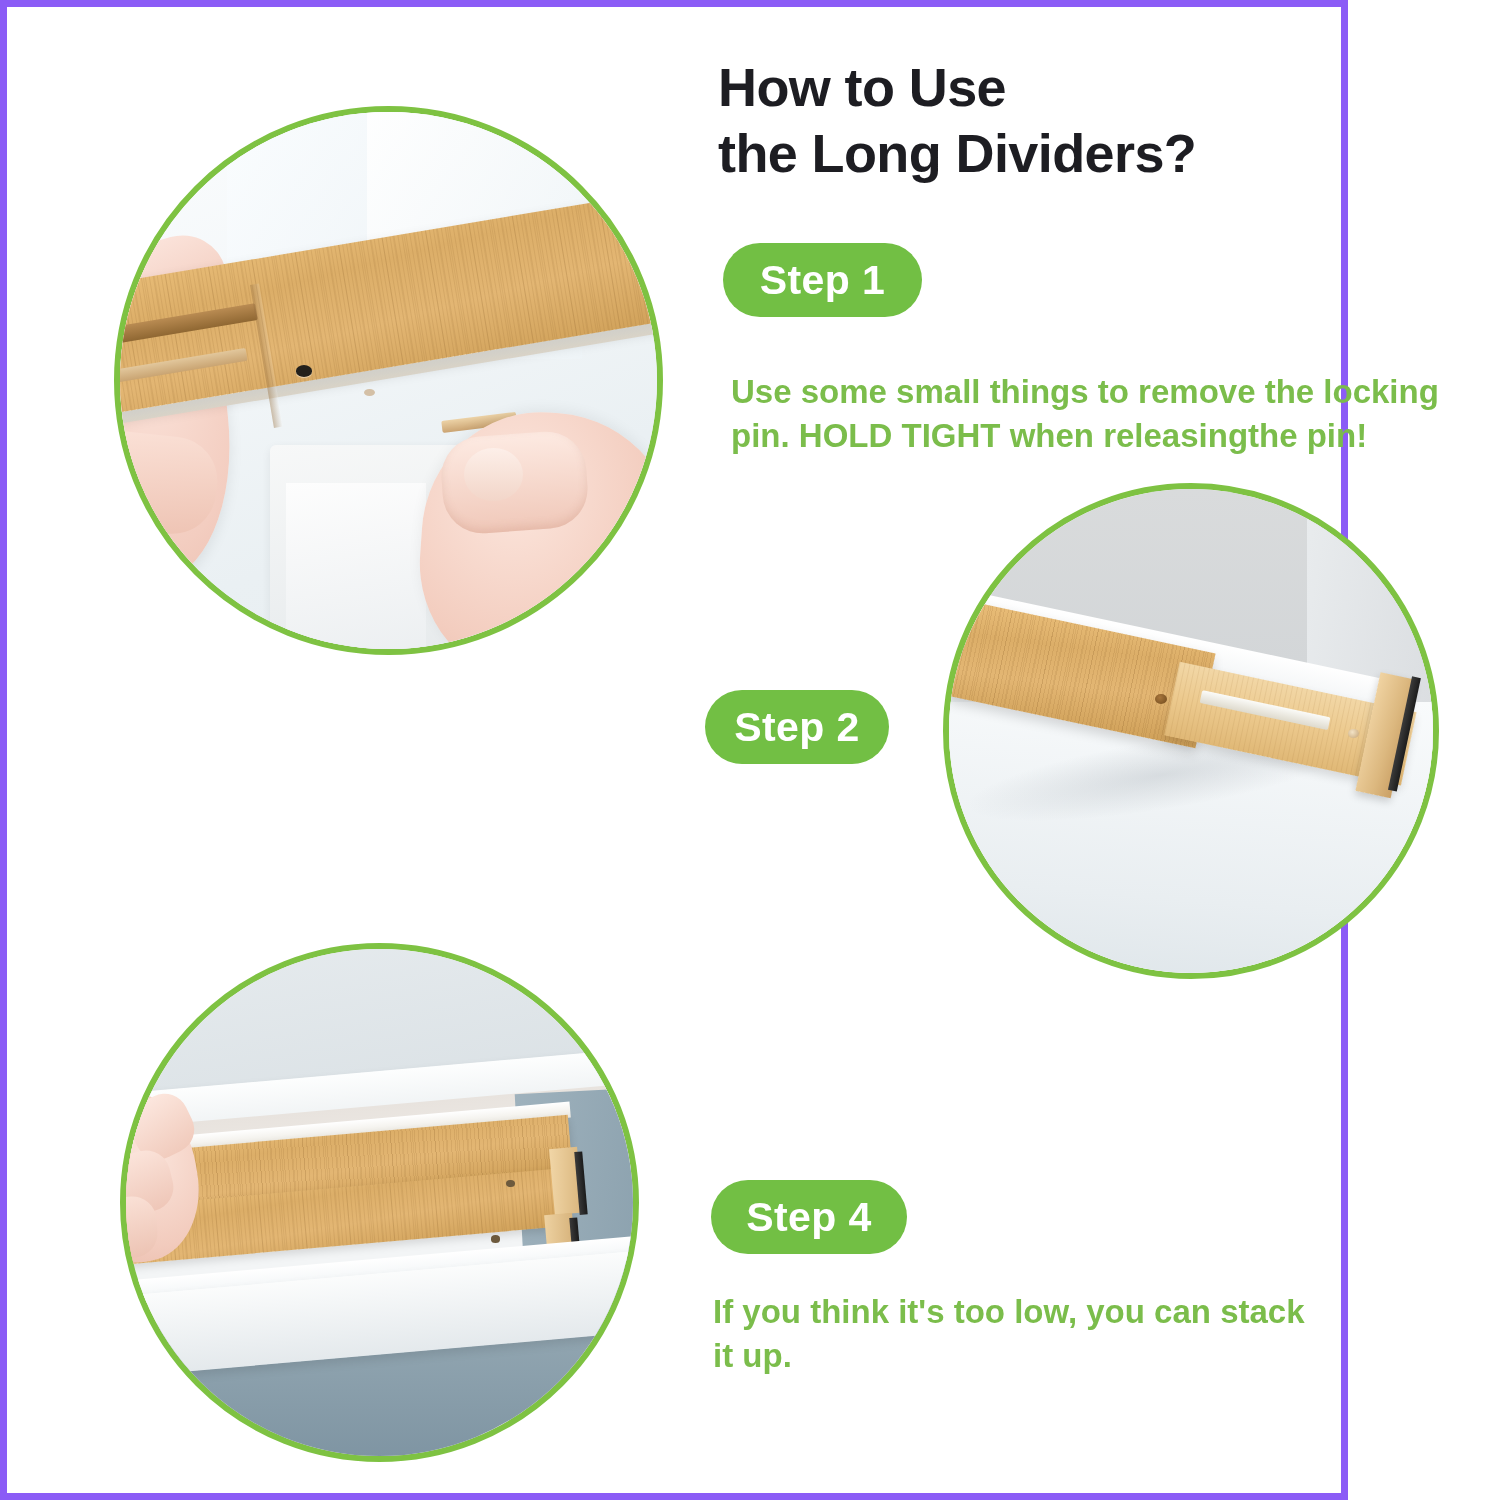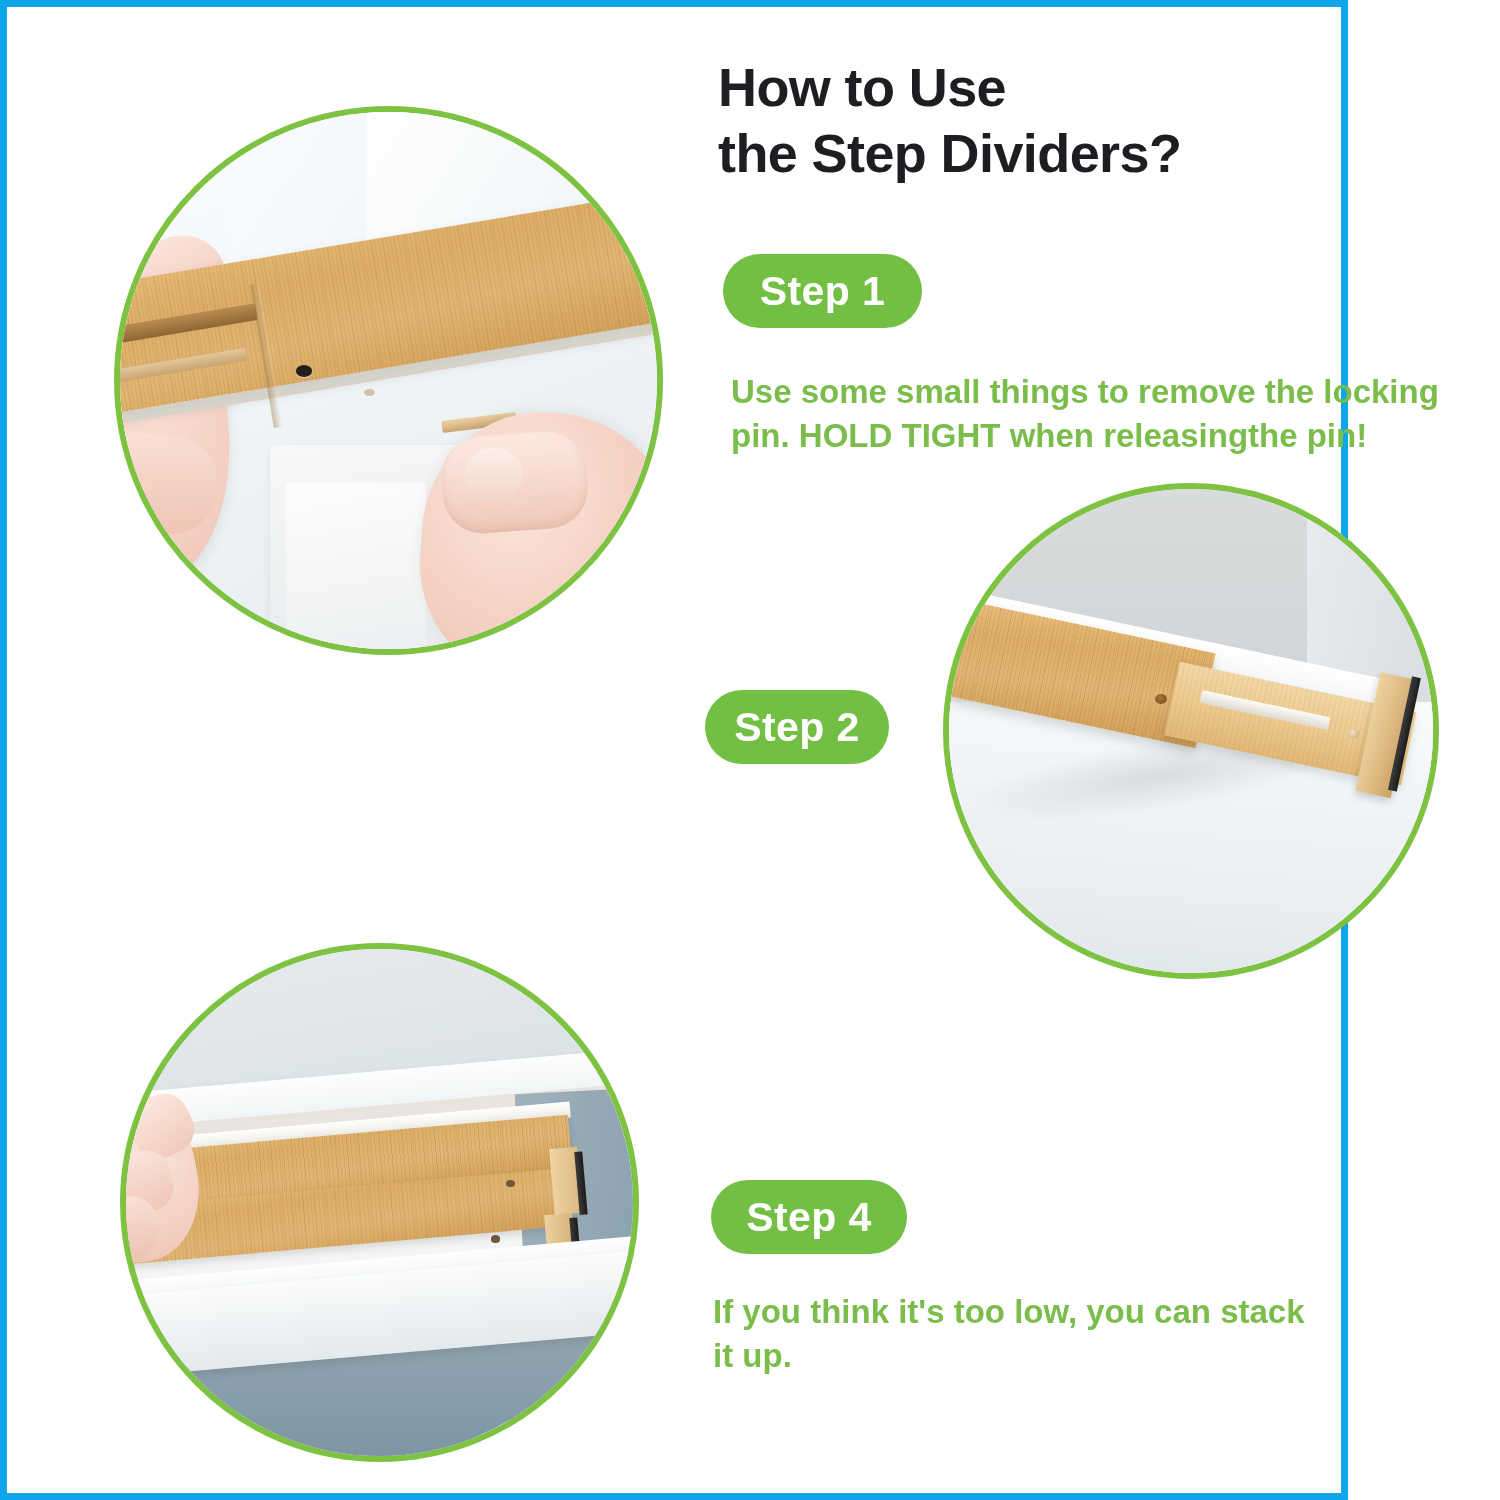--- a/index.html
+++ b/index.html
@@ -6,21 +6,21 @@
   body{
     width:1500px;height:1500px;
     background:#ffffff;
     font-family:"Liberation Sans", sans-serif;
     overflow:hidden;
   }
   #page{
     position:relative;
     width:1348px;height:1500px;
     box-sizing:border-box;
-    border:7px solid #0ea5e9;
+    border:7px solid #8b5cf6;
     background:#ffffff;
   }
 
   
   #title{
     position:absolute; left:711px; top:47px; width:700px;
     font-size:54px; font-weight:bold; line-height:1.23;
     color:#1d1d22; letter-spacing:-0.6px;
   }
   #title .line{display:block;white-space:nowrap;}
@@ -30,21 +30,21 @@
     position:absolute;
     background:#72bf44;
     border-radius:44px;
     color:#ffffff;
     font-size:41px;
     font-weight:bold;
     letter-spacing:0.4px;
     display:flex;align-items:center;justify-content:center;
     box-sizing:border-box;
   }
-  #badge1{left:716px;top:247px;width:199px;height:74px;}
+  #badge1{left:716px;top:236px;width:199px;height:74px;}
   #badge2{left:698px;top:683px;width:184px;height:74px;text-align:center;}
   #badge3{left:704px;top:1173px;width:196px;height:74px;}
 
   
   .steptext{
     position:absolute;
     color:#7bbd4b;
     font-size:33px;
     font-weight:bold;
     line-height:1.33;
@@ -239,21 +239,21 @@
     background:linear-gradient(170deg,#fbe3d9,#ecc2b2);border-radius:24px;
     transform:rotate(-4deg);}
 </style>
 </head>
 <body>
 
 <div id="page">
 
   <div id="title">
     <span class="line">How to Use</span>
-    <span class="line">the Step Dividers?</span>
+    <span class="line">the Long Dividers?</span>
   </div>
 
   <div class="circle" id="circle1">
     <div class="photo" id="p1">
       <div class="bg"></div>
       <div class="bgwin2"></div>
       <div class="bgwin"></div>
       <div class="whitebox"></div>
       <div class="whitebox2"></div>
       <div class="handL"></div>

